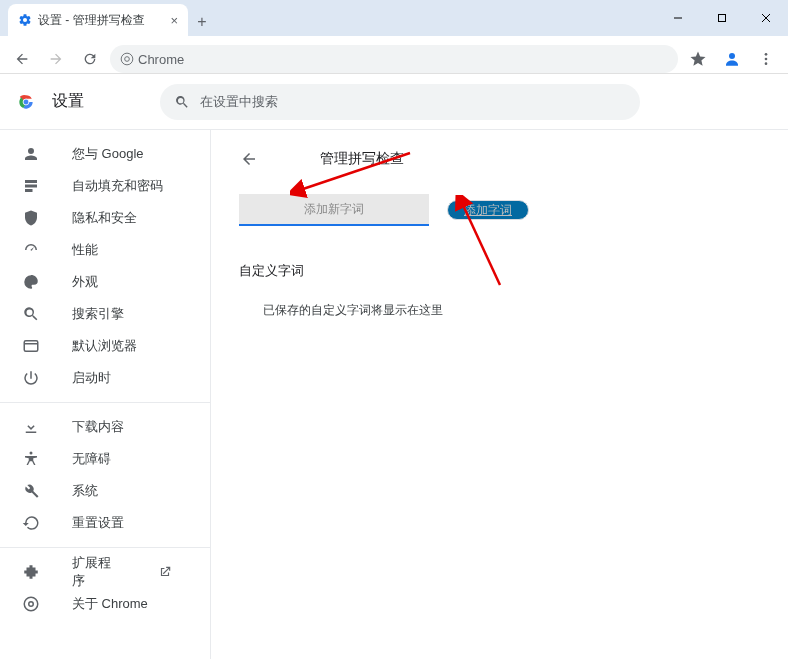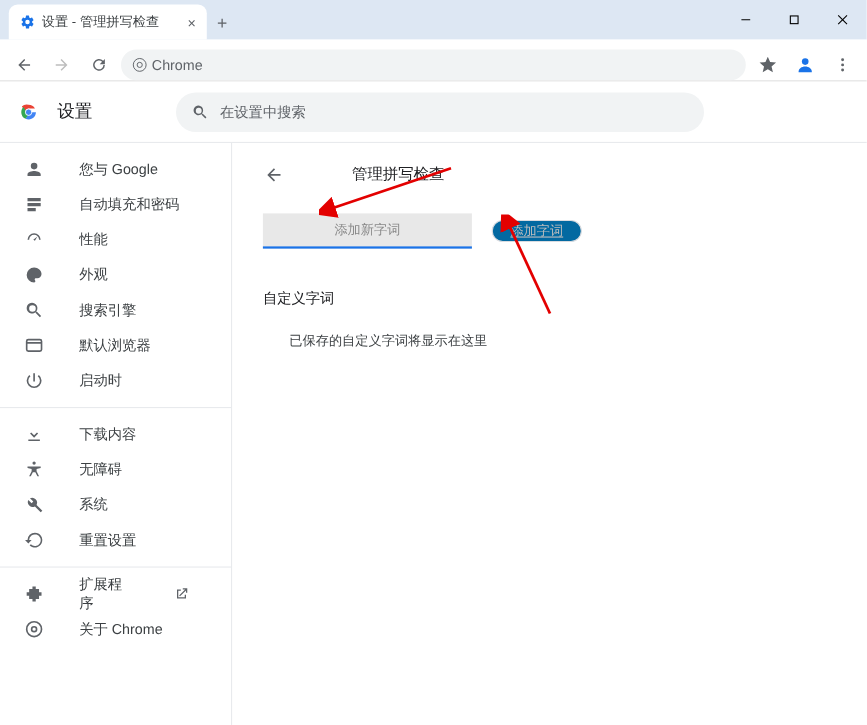--- a/index.html
+++ b/index.html
@@ -165,20 +165,28 @@
           </span>
           <span>您与 Google</span>
         </div>
       <div class="sb-item">
           <span class="ic">
             <svg width="18" height="18" viewBox="0 0 24 24">
               <path fill="currentColor" d="M4 4h16v4H4zm0 6h16v4H4zm0 6h10v4H4z"></path>
             </svg>
           </span>
           <span>自动填充和密码</span>
+        </div>
+      <div class="sb-item">
+          <span class="ic">
+            <svg width="18" height="18" viewBox="0 0 24 24">
+              <path fill="currentColor" d="M12 2 4 5v6c0 5 3.4 9.7 8 11 4.6-1.3 8-6 8-11V5z"></path>
+            </svg>
+          </span>
+          <span>隐私和安全</span>
         </div>
       <div class="sb-item">
           <span class="ic">
             <svg width="18" height="18" viewBox="0 0 24 24">
               <path fill="currentColor" d="M12 4a8 8 0 0 0-8 8h2a6 6 0 1 1 12 0h2a8 8 0 0 0-8-8zm-1 8 5-4-3 5z"></path>
             </svg>
           </span>
           <span>性能</span>
         </div>
       <div class="sb-item">

